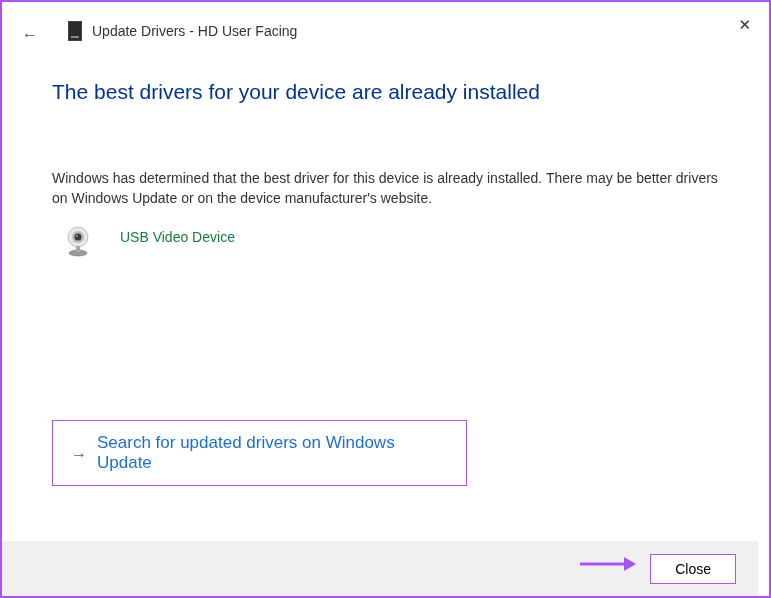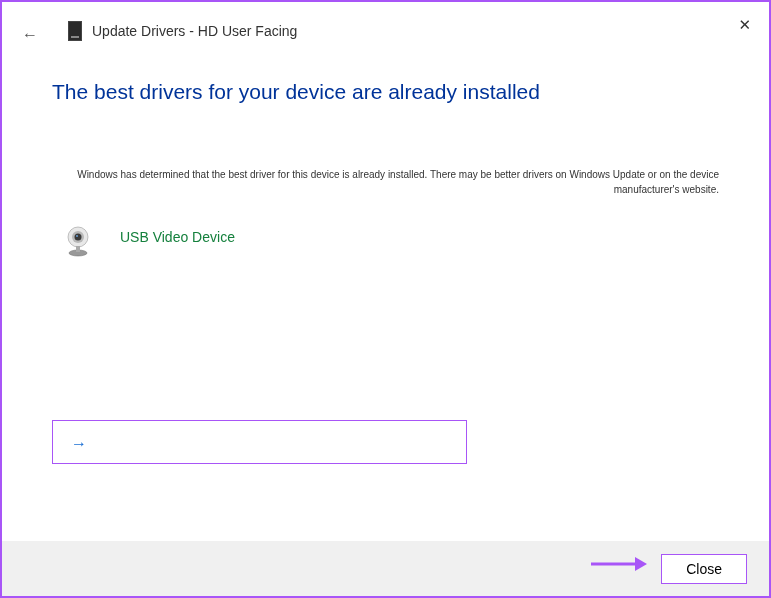--- a/index.html
+++ b/index.html
@@ -61,25 +61,24 @@
     .content {
       padding: 28px 50px 0 50px;
     }
     .heading {
       font-size: 21px;
       color: #003399;
       font-weight: 400;
       margin-bottom: 64px;
     }
     .description {
-      font-size: 10px;
+      font-size: 14px;
       color: #333;
       line-height: 1.45;
-      margin-bottom: 28px;
-      text-align: right;
+      margin-bottom: 16px;
     }
     .device-row {
       display: flex;
       align-items: center;
       padding-left: 12px;
     }
     .device-icon {
       width: 28px;
       height: 32px;
       margin-right: 28px;
@@ -111,21 +110,21 @@
     }
     .search-link {
       color: #1a6fd4;
       font-size: 17px;
       cursor: pointer;
     }
     .footer {
       position: absolute;
       bottom: 0;
       left: 0;
-      right: 0;
+      right: 11px;
       height: 55px;
       background: #f0f0f0;
       display: flex;
       justify-content: flex-end;
       align-items: center;
       padding-right: 22px;
     }
     .close-button {
       background: #fff;
       border: 1px solid #a855f7;
@@ -168,20 +167,21 @@
         <ellipse cx="14" cy="28" rx="9" ry="3" fill="#999" stroke="#666" stroke-width="0.5"></ellipse>
         <rect x="12" y="21" width="4" height="6" fill="#aaa"></rect>
       </svg>
     </div>
     <span class="device-name">USB Video Device</span>
   </div>
 </div>
 
 <div class="search-link-box">
   <span class="search-arrow">→</span>
+  <span class="search-link">Search for updated drivers on Windows Update</span>
 </div>
 
 <div class="footer">
   <div class="annotation-arrow">
     <svg viewBox="0 0 60 20">
       <line x1="2" y1="10" x2="48" y2="10" stroke="#a855f7" stroke-width="3"></line>
       <polygon points="46,3 58,10 46,17" fill="#a855f7"></polygon>
     </svg>
   </div>
   <button class="close-button">Close</button>

